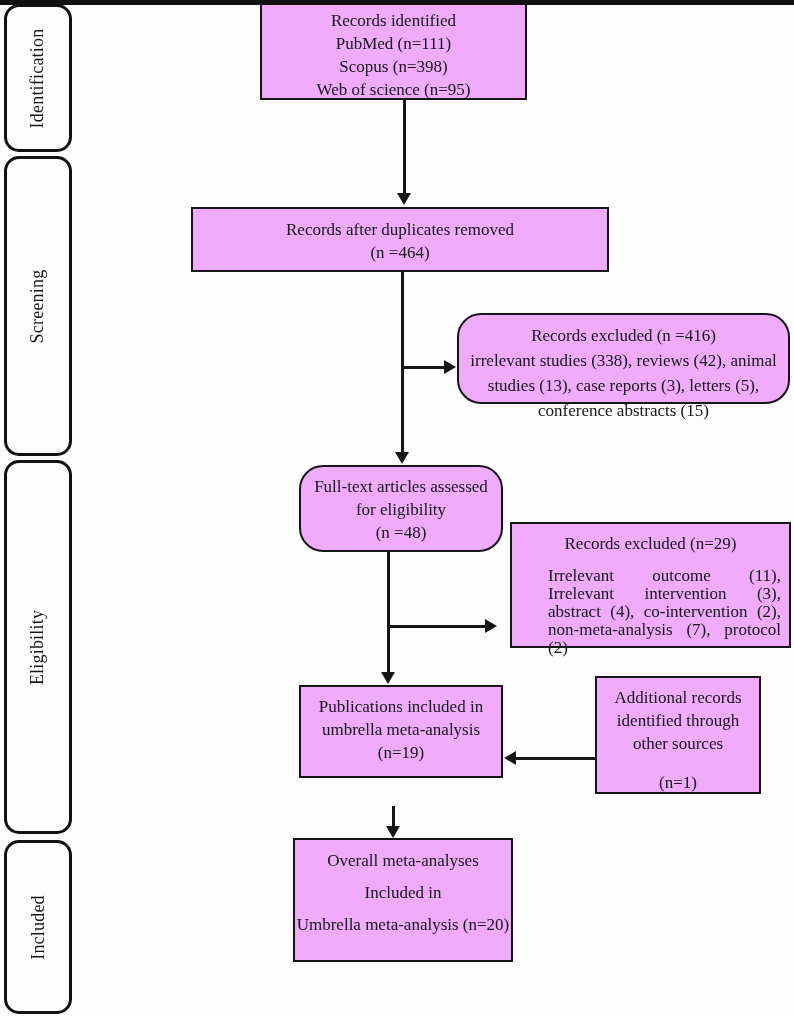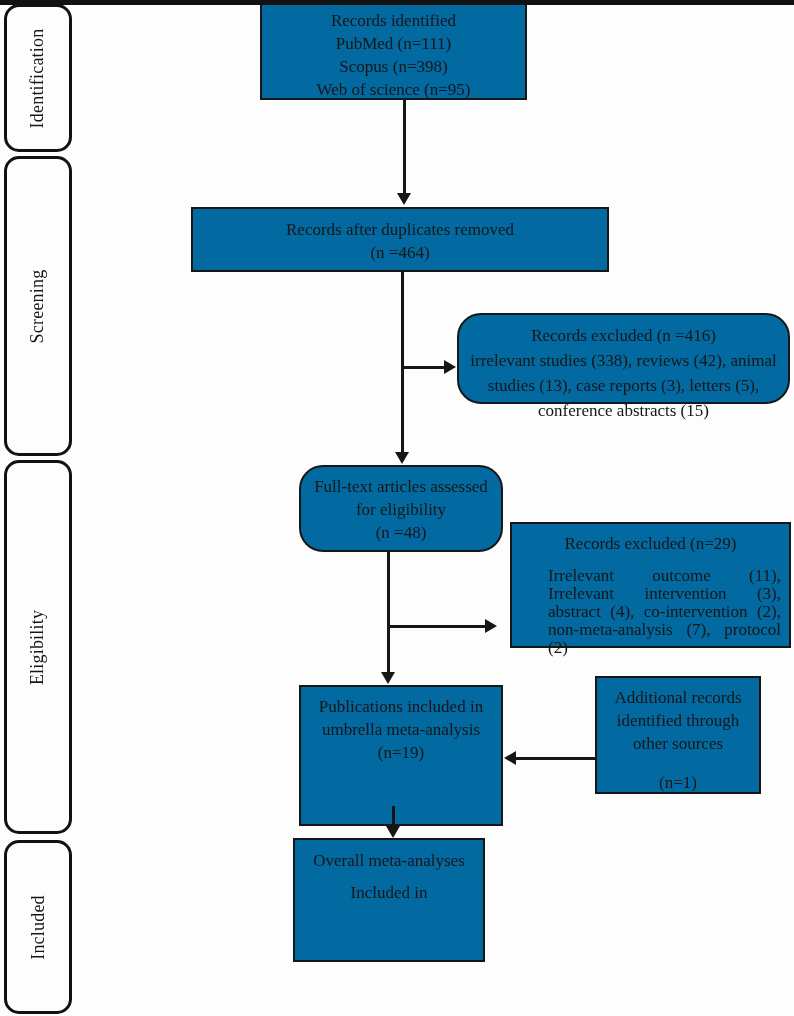--- a/index.html
+++ b/index.html
@@ -26,21 +26,21 @@
     transform:rotate(-90deg);
     white-space:nowrap;
     font-size:18px;
     letter-spacing:0.2px;
     color:#161616;
   }
   
   .box {
     position:absolute;
     border:2px solid #161616;
-    background:#0369a1;
+    background:#f0abfc;
     box-sizing:border-box;
     text-align:center;
     font-size:17px;
     line-height:23px;
     color:#161616;
   }
   .box .bline { white-space:nowrap; }
   .pad-t6  { padding-top:5px; }
   .pad-t9  { padding-top:9px; }
   .pad-t8  { padding-top:8px; }
@@ -120,36 +120,37 @@
     <div class="bline">Full-text articles assessed</div>
     <div class="bline">for eligibility</div>
     <div class="bline">(n =48)</div>
   </div>
 
   <div class="box" style="left:510px; top:522px; width:281px; height:126px;">
     <div class="pad-t8">Records excluded (n=29)</div>
     <div class="excl-body">Irrelevant outcome (11), Irrelevant intervention (3), abstract (4), co-intervention (2), non-meta-analysis (7), protocol (2)</div>
   </div>
 
-  <div class="box pad-t8" style="left:299px; top:685px; width:204px; height:141px;">
+  <div class="box pad-t8" style="left:299px; top:685px; width:204px; height:93px;">
     <div class="bline">Publications included in</div>
     <div class="bline">umbrella meta-analysis</div>
     <div class="bline">(n=19)</div>
   </div>
 
   <div class="box pad-t8" style="left:595px; top:676px; width:166px; height:118px;">
     <div class="bline">Additional records</div>
     <div class="bline">identified through</div>
     <div class="bline">other sources</div>
     <div class="bline gap-top">(n=1)</div>
   </div>
 
-  <div class="box pad-t6" style="left:293px; top:838px; width:192px; height:124px;">
+  <div class="box pad-t6" style="left:293px; top:838px; width:220px; height:124px;">
     <div class="overall-line">Overall meta-analyses</div>
     <div class="overall-line">Included in</div>
+    <div class="overall-line bline">Umbrella meta-analysis (n=20)</div>
   </div>
 
   <div class="vline" style="left:403px; top:100px; height:94px;"></div>
   <div class="arr-down" style="left:397px; top:193px;"></div>
 
   <div class="vline" style="left:401px; top:272px; height:181px;"></div>
   <div class="arr-down" style="left:395px; top:452px;"></div>
   <div class="hline" style="left:401px; top:366px; width:43px;"></div>
   <div class="arr-right" style="left:444px; top:360px;"></div>
 

